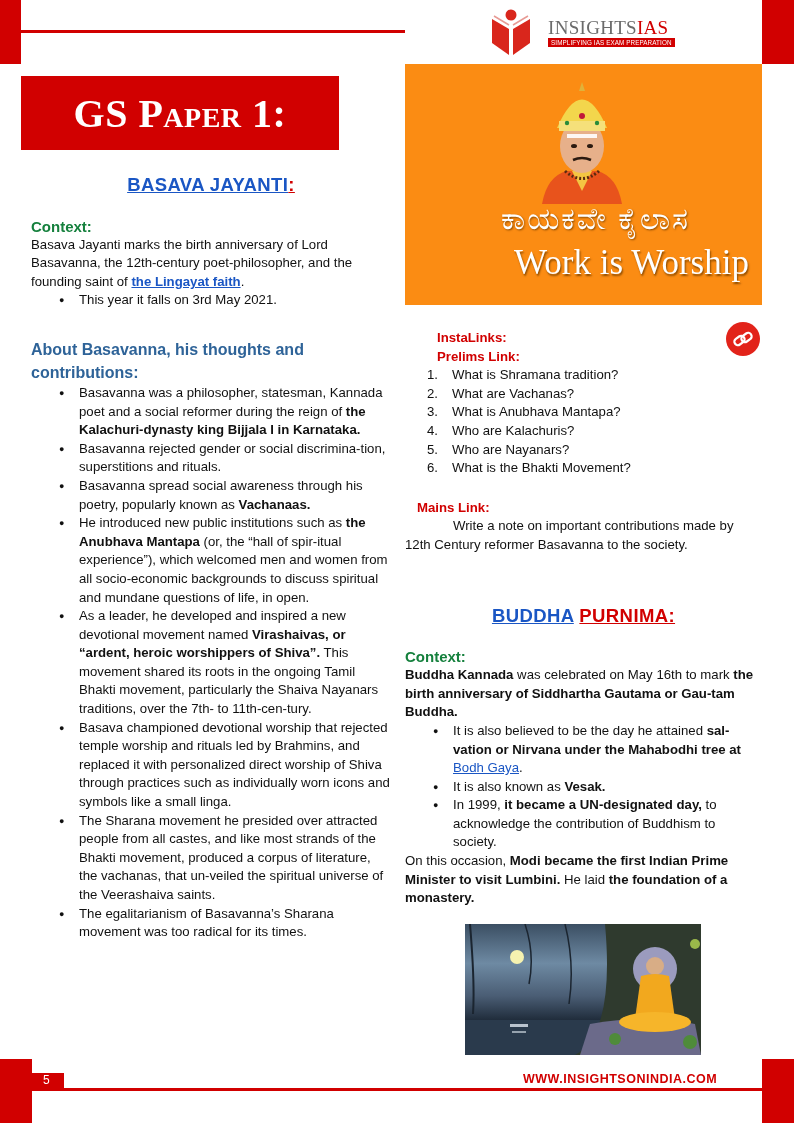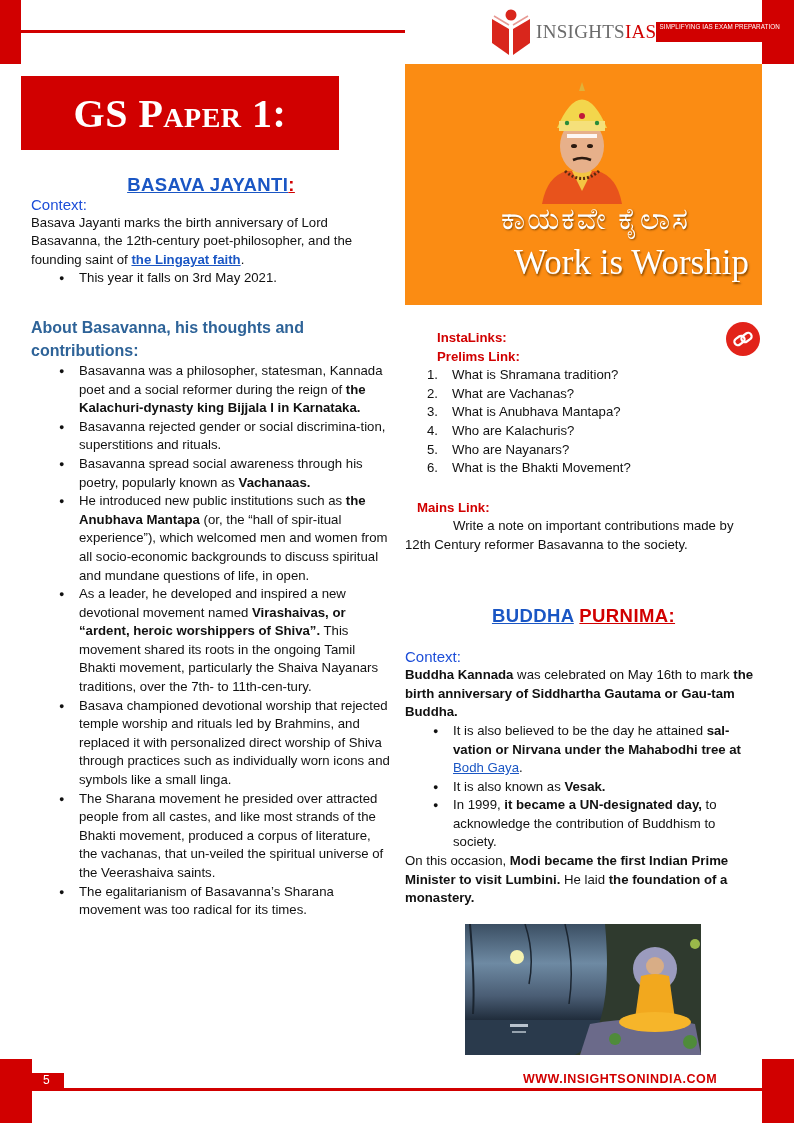--- a/index.html
+++ b/index.html
@@ -5,42 +5,42 @@
   * { box-sizing: border-box; margin: 0; padding: 0; }
   html, body { width: 794px; height: 1123px; background: #ffffff; overflow: hidden; }
   body { position: relative; font-family: "Liberation Sans", "DejaVu Sans", sans-serif; color: #111; }
 
   
   .corner-tl { position: absolute; left: 0; top: 0; width: 21px; height: 64px; background: #d10000; }
   .corner-tr { position: absolute; right: 0; top: 0; width: 32px; height: 64px; background: #d10000; }
   .header-rule { position: absolute; left: 21px; top: 30px; width: 384px; height: 3px; background: #d10000; }
   .logo { position: absolute; left: 490px; top: 6px; width: 190px; height: 52px; display: flex; align-items: center; }
   .logo-mark { width: 42px; height: 50px; position: relative; }
-  .logo-text { margin-left: 4px; display: flex; }
+  .logo-text { margin-left: 16px; display: flex; flex-direction: column; }
   .logo-name { font-family: "Liberation Serif", serif; font-size: 19px; color: #6b6b6b; letter-spacing: 0.3px; line-height: 20px; }
   .logo-name .ias { color: #d10000; }
   .logo-tag { background: #d10000; color: #fff; font-size: 6.3px; padding: 1px 3px; letter-spacing: 0.1px; white-space: nowrap; }
 
   .gs-banner { position: absolute; left: 21px; top: 76px; width: 318px; height: 74px; background: #d10000; display: flex; align-items: center; justify-content: center; }
   .gs-banner span { color: #fff; font-family: "Liberation Serif", serif; font-weight: bold; font-size: 40px; letter-spacing: 0.5px; font-variant: small-caps; }
 
   .footer-left-block { position: absolute; left: 0; top: 1059px; width: 32px; height: 64px; background: #d10000; }
   .page-num { position: absolute; left: 32px; top: 1073px; width: 32px; height: 15px; background: #d10000; color: #fff; font-size: 12px; padding-left: 11px; line-height: 15px; }
   .footer-rule { position: absolute; left: 32px; top: 1088px; width: 730px; height: 3px; background: #d10000; }
   .footer-right-block { position: absolute; right: 0; top: 1059px; width: 32px; height: 64px; background: #d10000; }
   .footer-url { position: absolute; left: 523px; top: 1072px; color: #d10000; font-weight: bold; font-size: 12.5px; letter-spacing: 0.5px; }
 
   
   .col-left { position: absolute; left: 31px; top: 176px; width: 360px; font-size: 13.2px; line-height: 18.6px; }
   .col-right { position: absolute; left: 405px; top: 64px; width: 357px; font-size: 13.2px; line-height: 18.6px; }
 
-  .section-title { text-align: center; font-weight: bold; font-size: 18.5px; letter-spacing: 0.4px; }
+  .section-title { text-align: center; font-weight: bold; font-size: 18.5px; letter-spacing: 0.4px; margin-bottom: 22px; }
   .section-title .blue { color: #1a56c4; text-decoration: underline; }
   .section-title .red { color: #d10000; text-decoration: underline; }
-  .ctx-heading { color: #1d4ed8; font-weight: normal; font-size: 15px; line-height: 19px; }
+  .ctx-heading { color: #15803d; font-weight: bold; font-size: 15px; line-height: 19px; }
   .sub-heading { color: #2e6398; font-weight: bold; font-size: 16px; line-height: 23px; margin-top: 28px; width: 300px; }
 
   a.link { color: #1a56c4; font-weight: bold; text-decoration: underline; }
   a.link.plain { font-weight: normal; }
 
   ul.bullets { list-style: none; margin-left: 28px; }
   ul.bullets li { position: relative; padding-left: 20px; }
   ul.bullets li::before { content: "●"; position: absolute; left: 0; top: 0; font-size: 9px; }
 
   .hero-img { width: 357px; height: 241px; background: #fb8c13; position: relative; overflow: hidden; }

